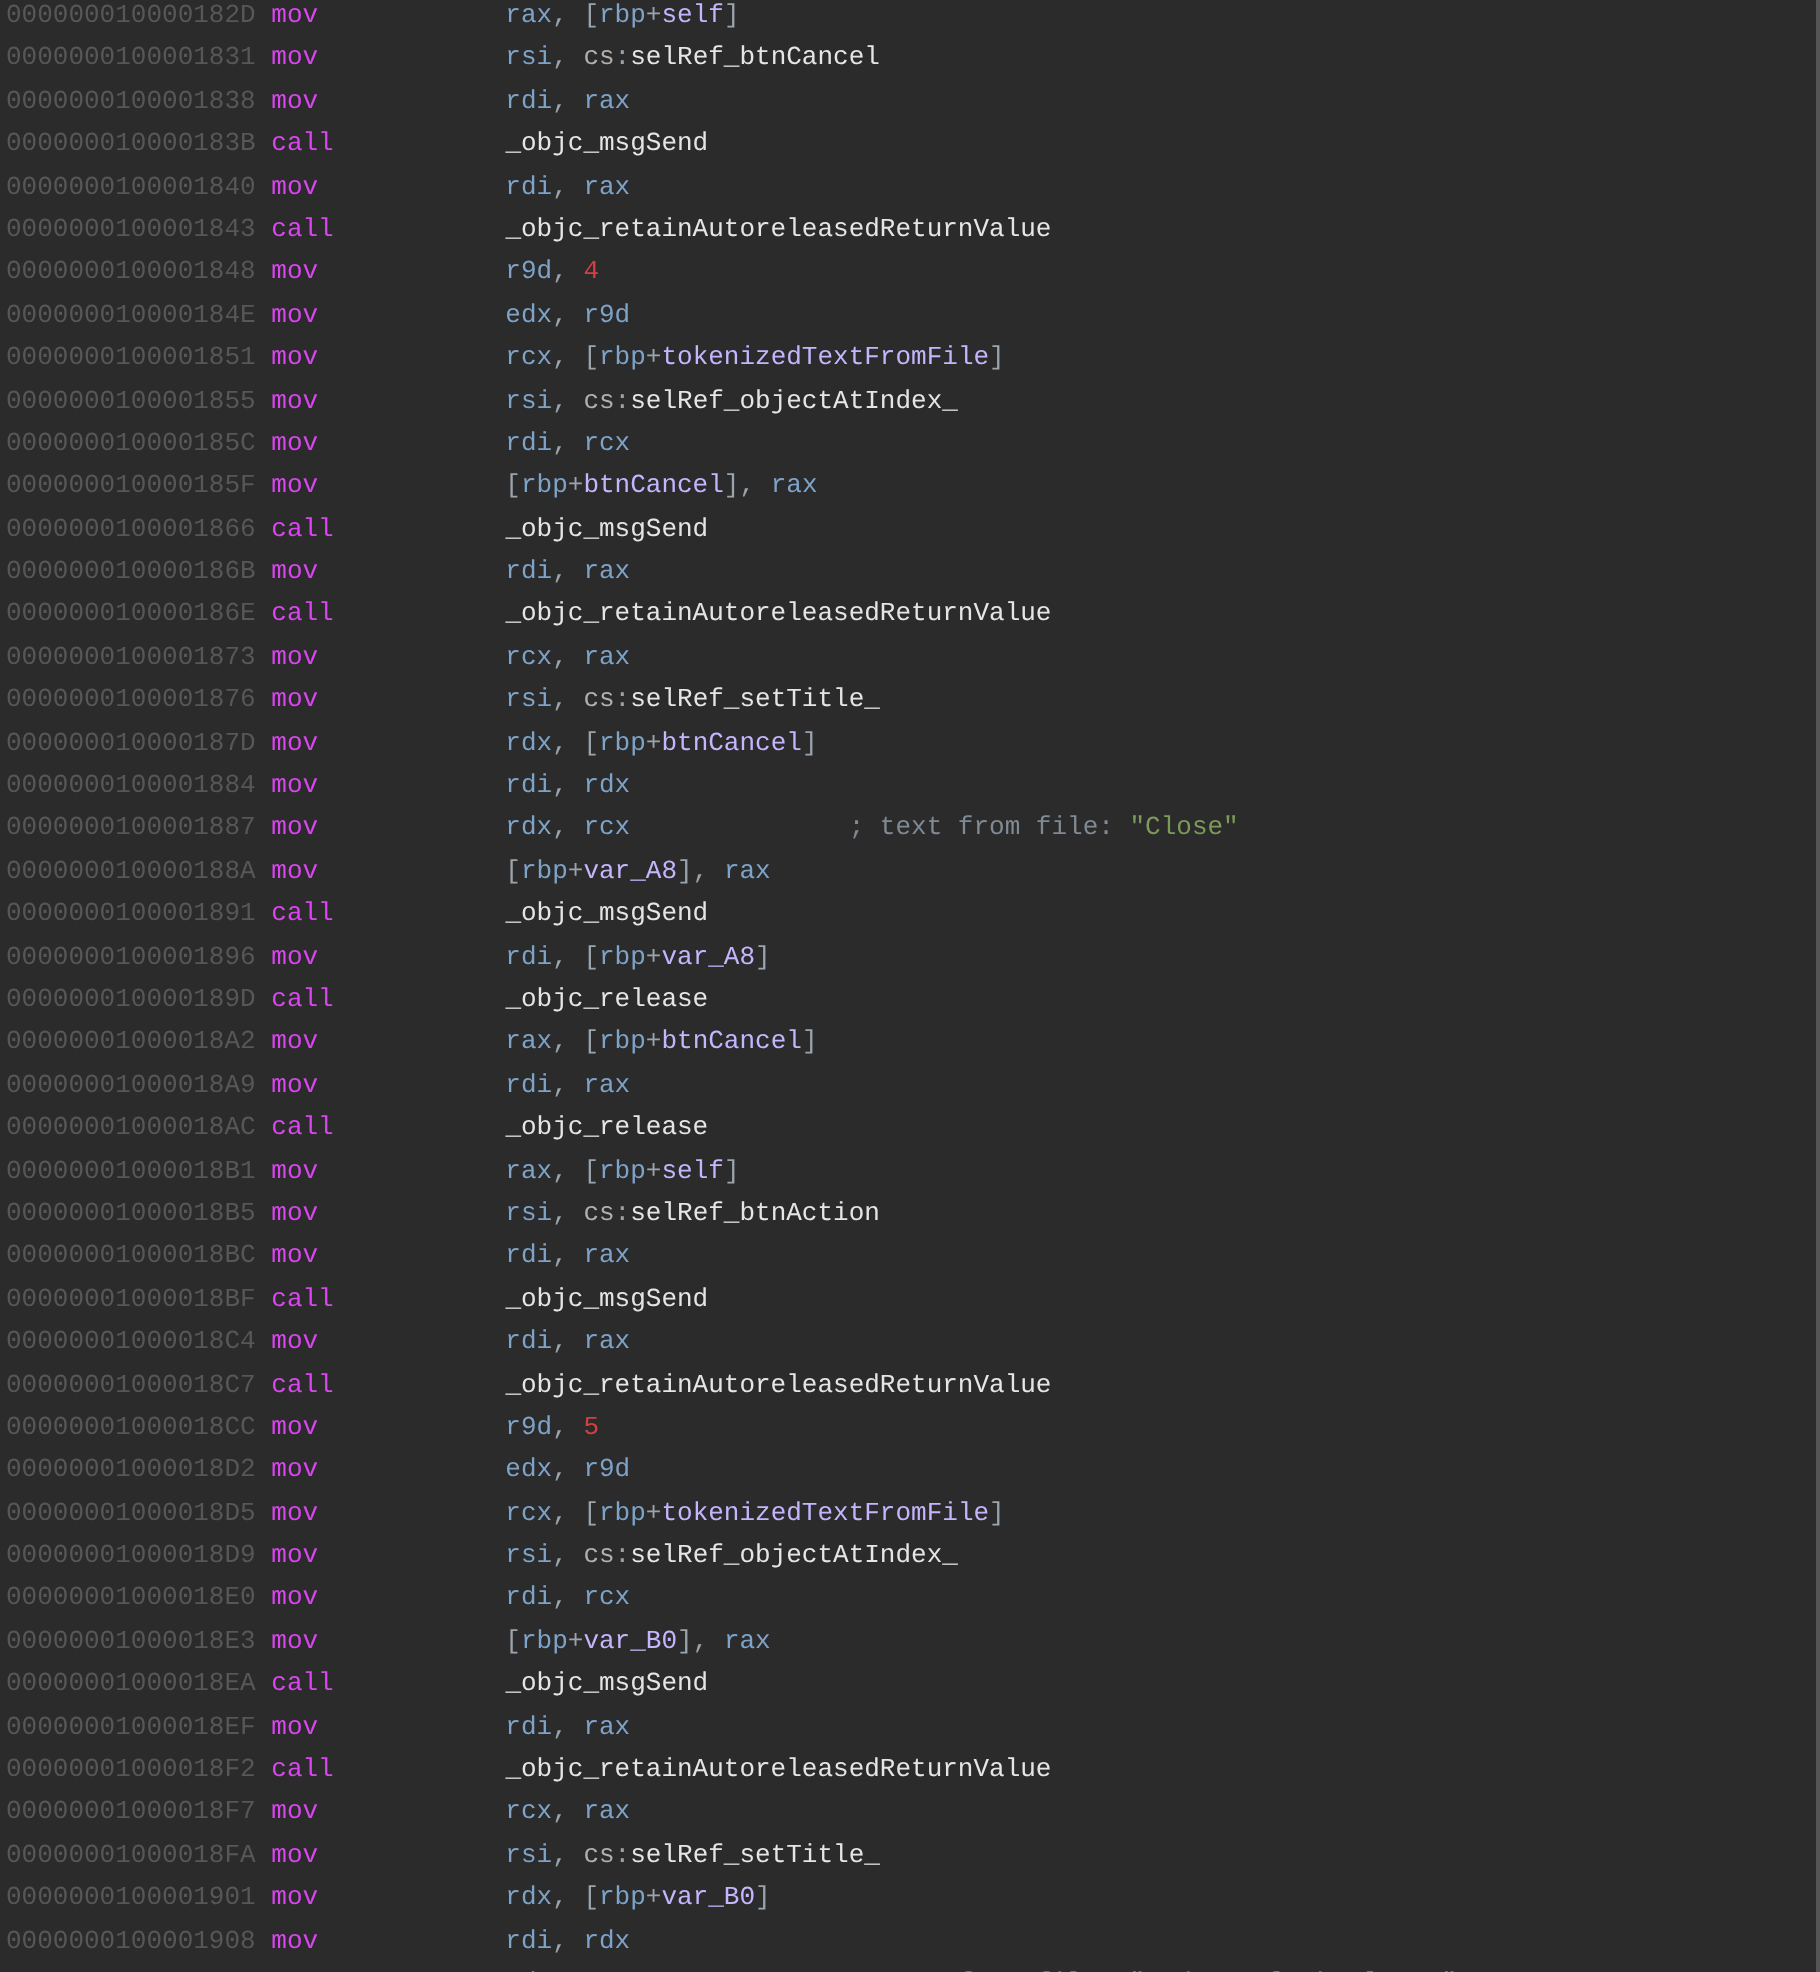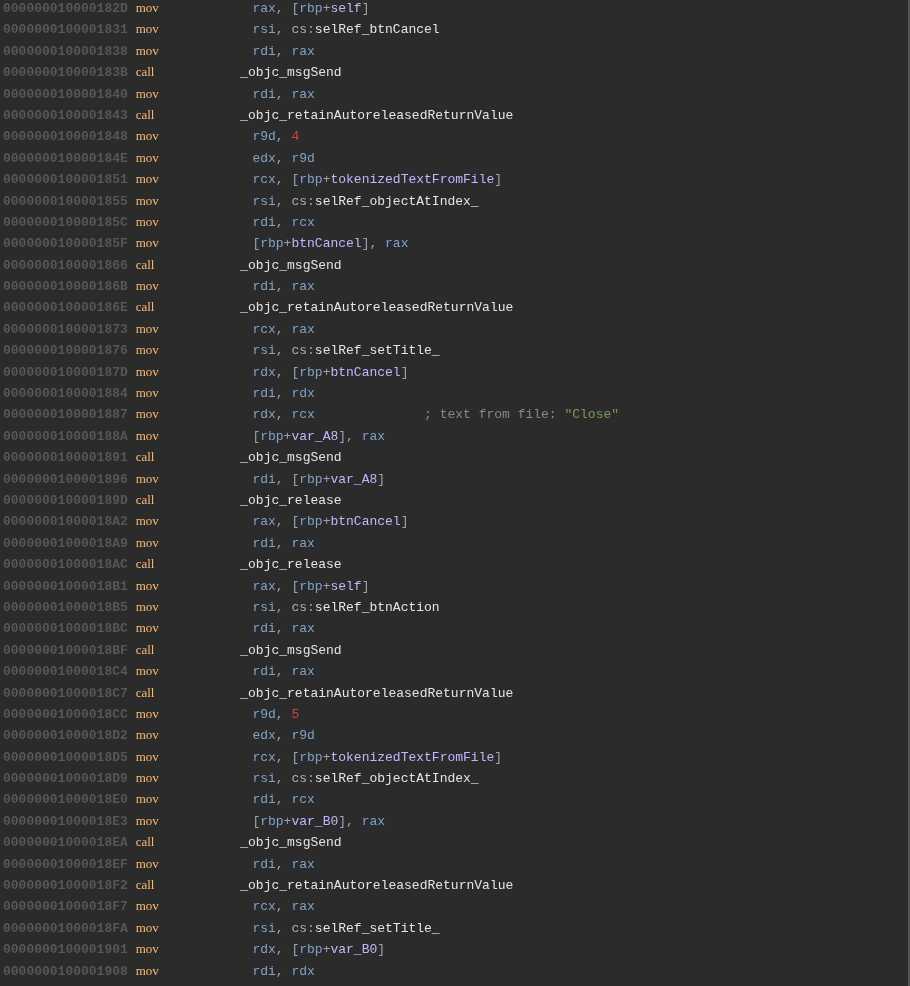--- a/index.html
+++ b/index.html
@@ -17,22 +17,22 @@
     position: relative;
   }
   .listing {
     position: absolute;
     top: -3px;
     left: 3px;
   }
   .row {
     height: 21.4px;
   }
-  .addr { color: #575757; font-weight: bold; }
-  .mn   { color: #fdba74; font-family: Liberation Serif, serif; }
+  .addr { color: #575757; }
+  .mn   { color: #d946ef; }
   .reg  { color: #7ea3c8; }
   .punc { color: #9aa4ad; }
   .brkt { color: #9aa4ad; }
   .kw   { color: #c4b5fd; } 
   .seg  { color: #b0b0b0; } 
   .sym  { color: #e5e5e5; } 
   .num  { color: #d34040; }
   .cmt  { color: #808a94; }
   .str  { color: #7d9a5a; }
   .rborder {

